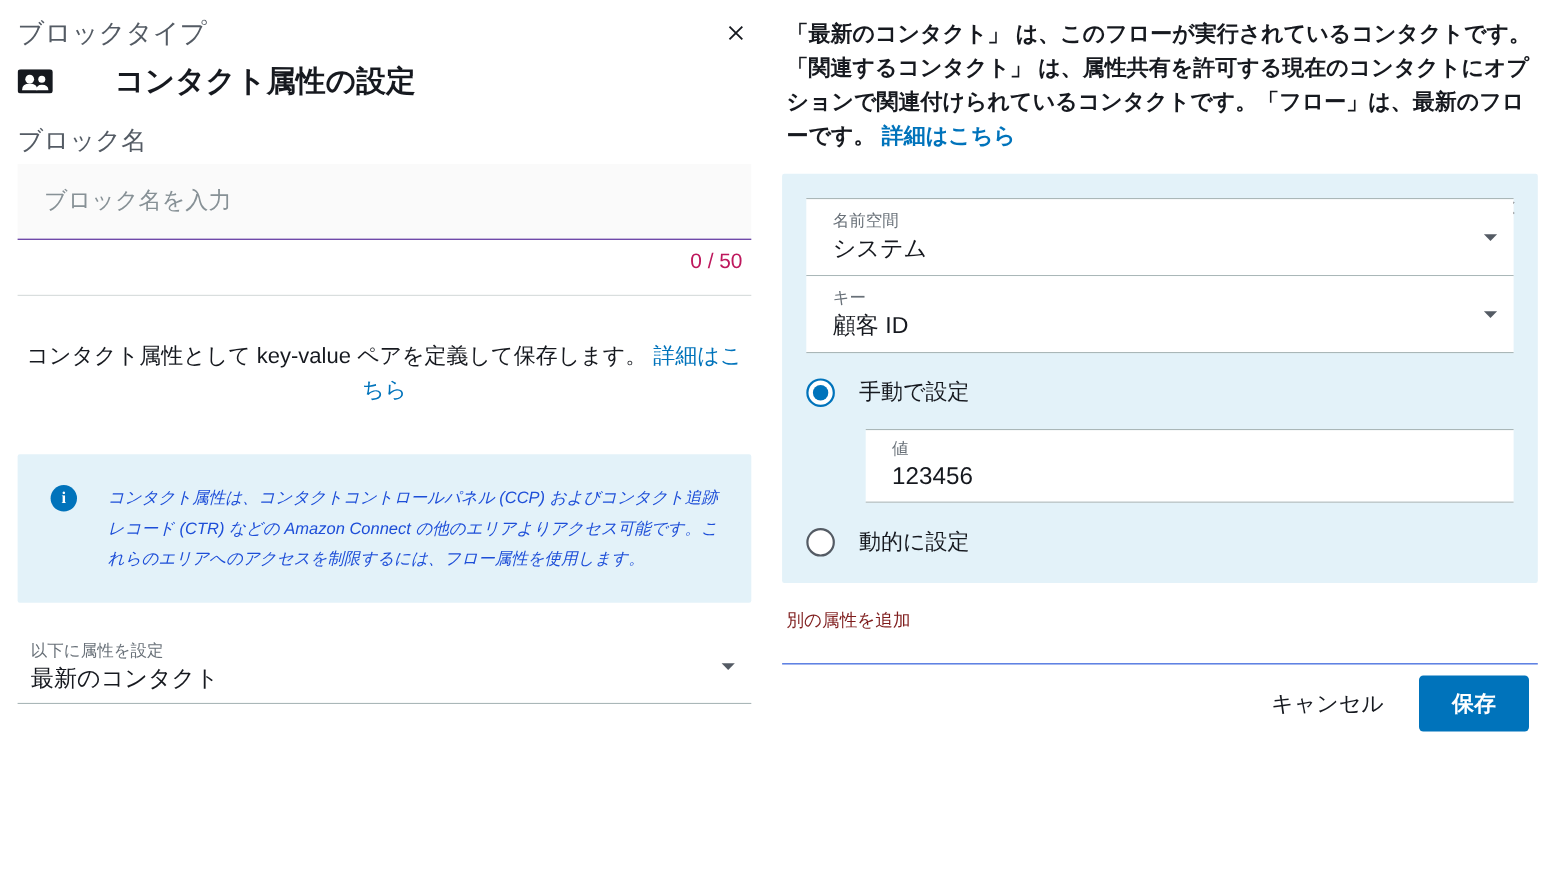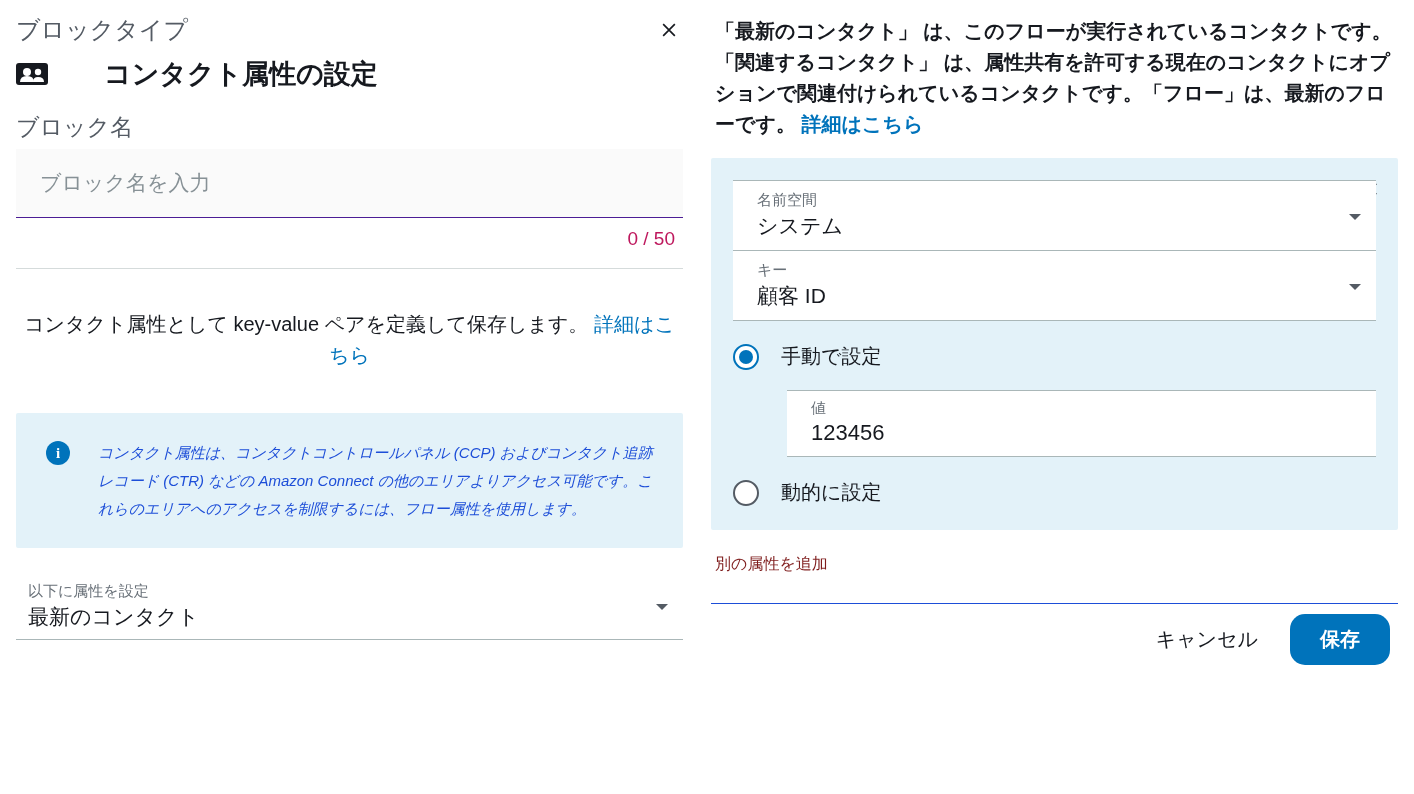--- a/index.html
+++ b/index.html
@@ -315,21 +315,21 @@
       padding: 10px 4px;
     }
 
     .btn-save {
       background: #0073bb;
       color: #fff;
       border: none;
       font-size: 20px;
       font-weight: 600;
       padding: 12px 30px;
-      border-radius: 15px;
+      border-radius: 4px;
       cursor: pointer;
     }
   </style>
 </head>
 <body>
 
 <div class="container">
 
   <div class="col col-left">
 

